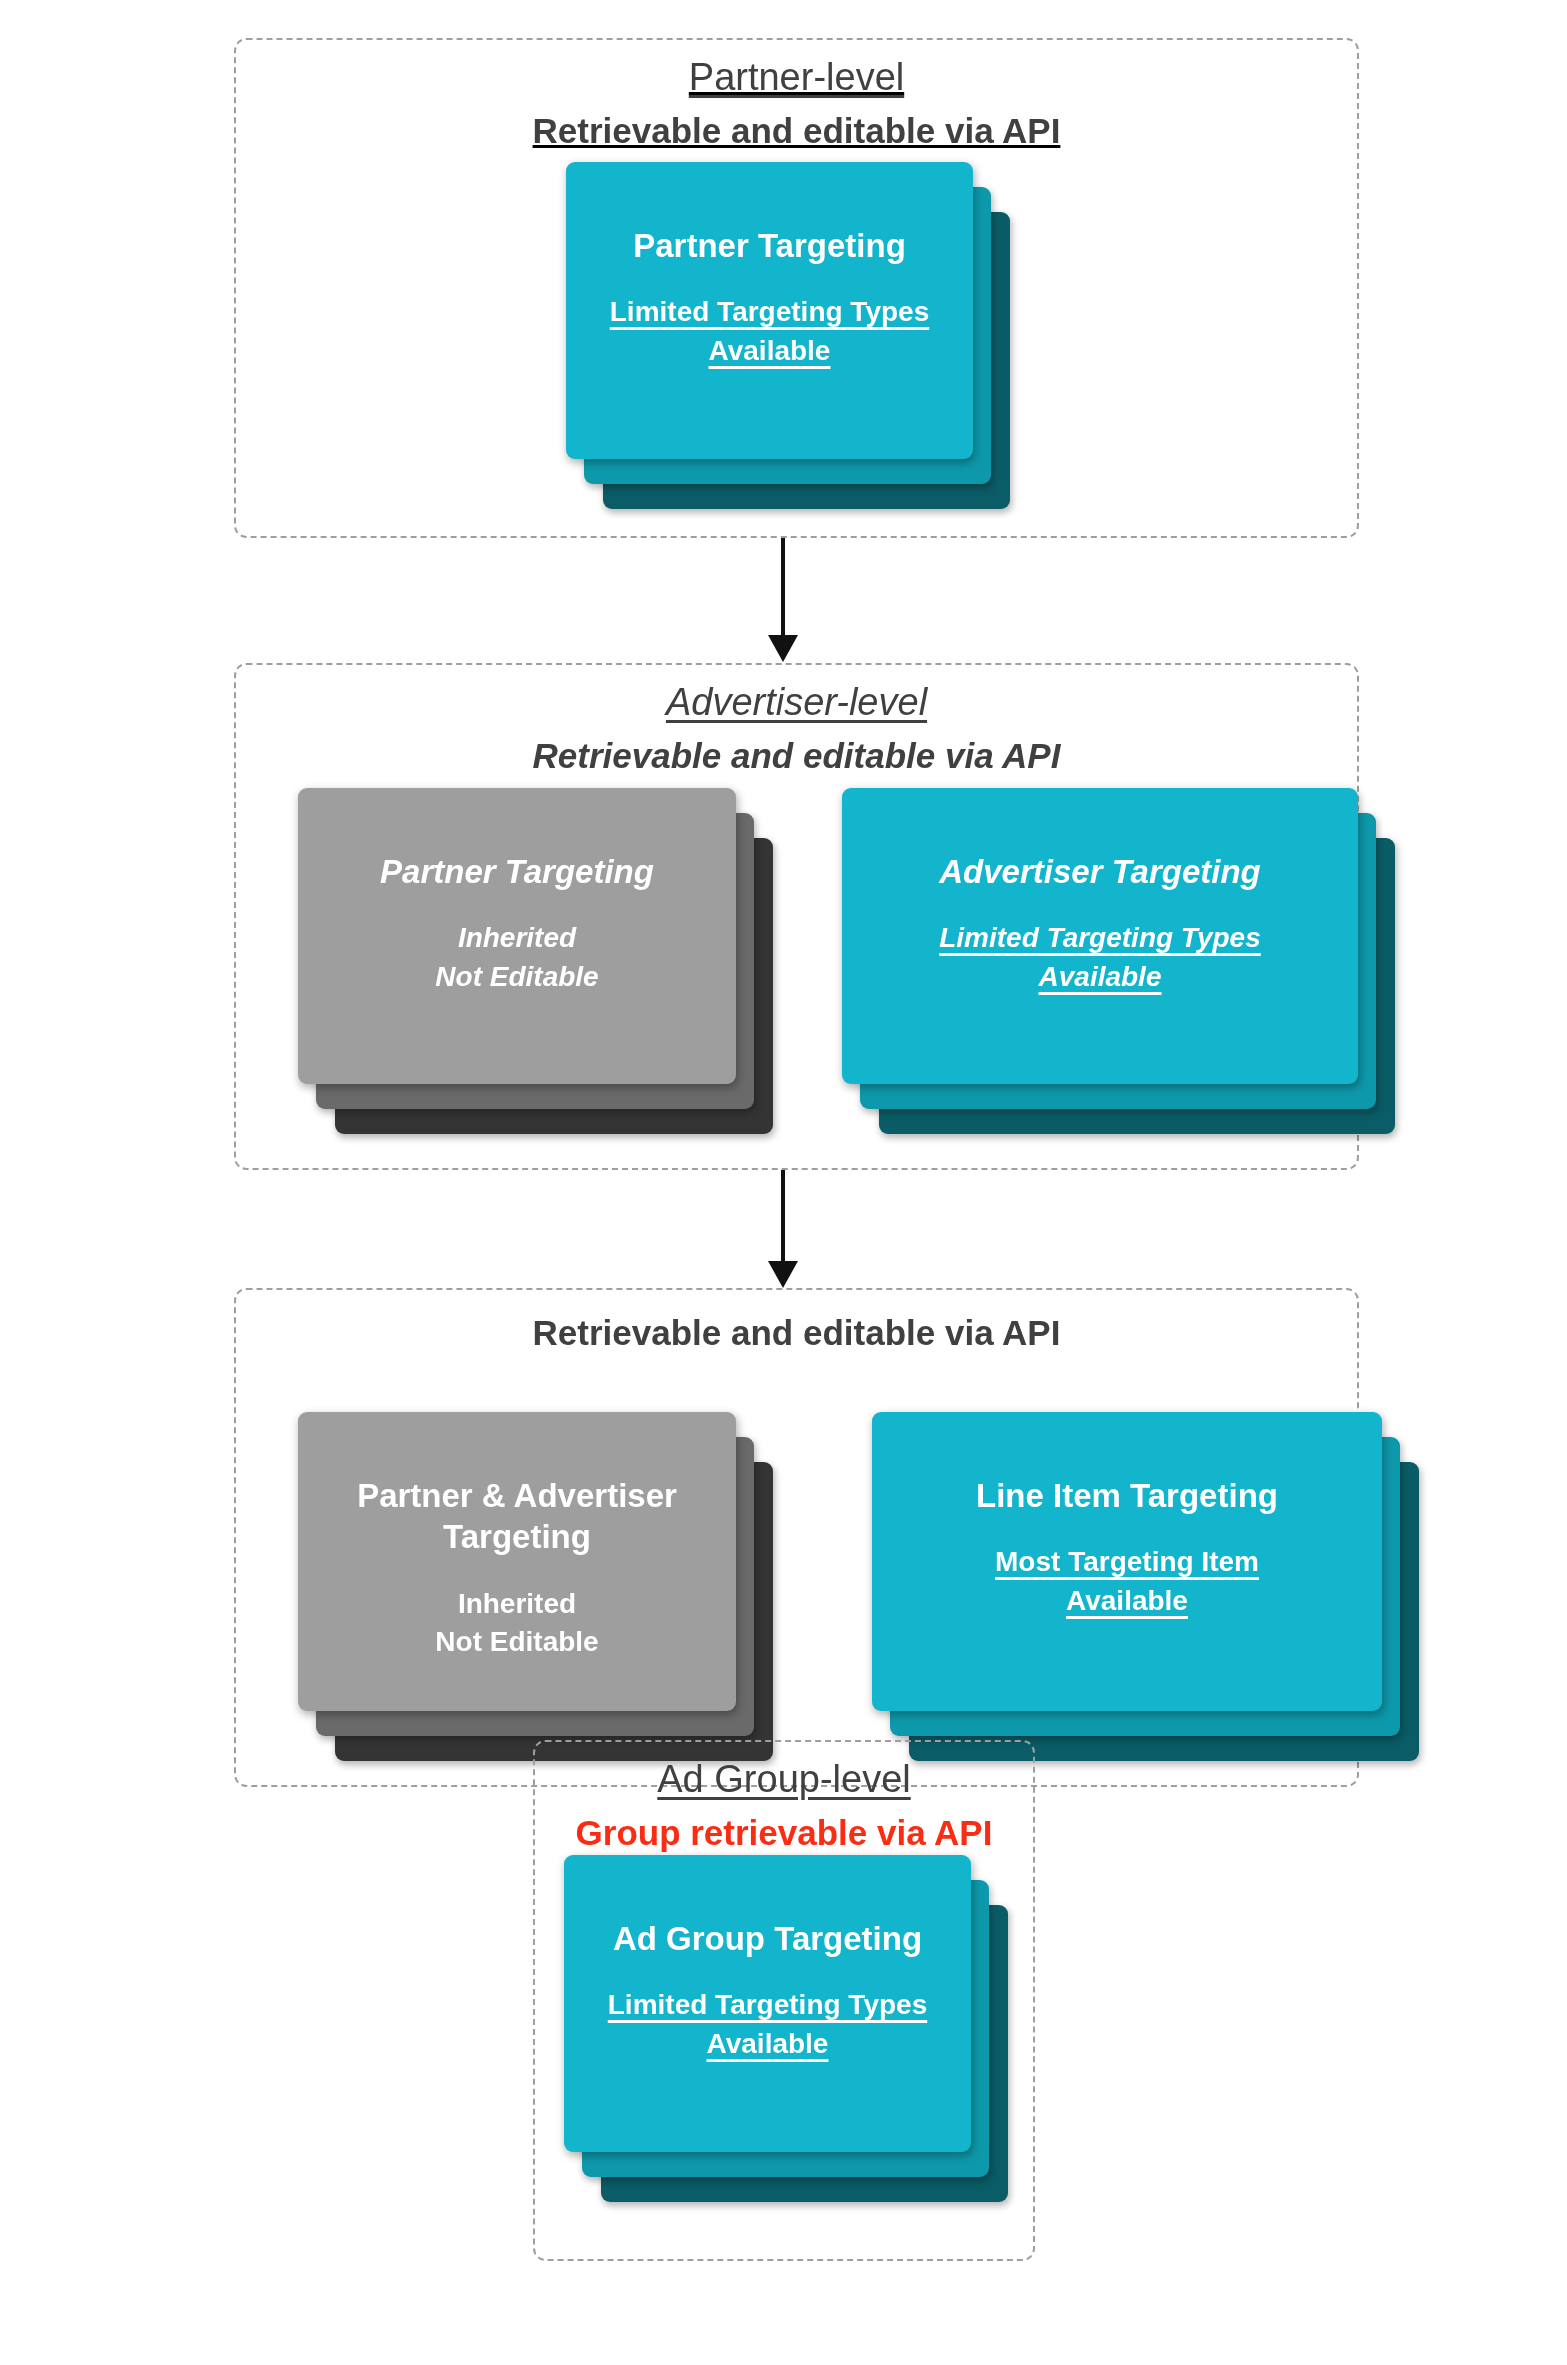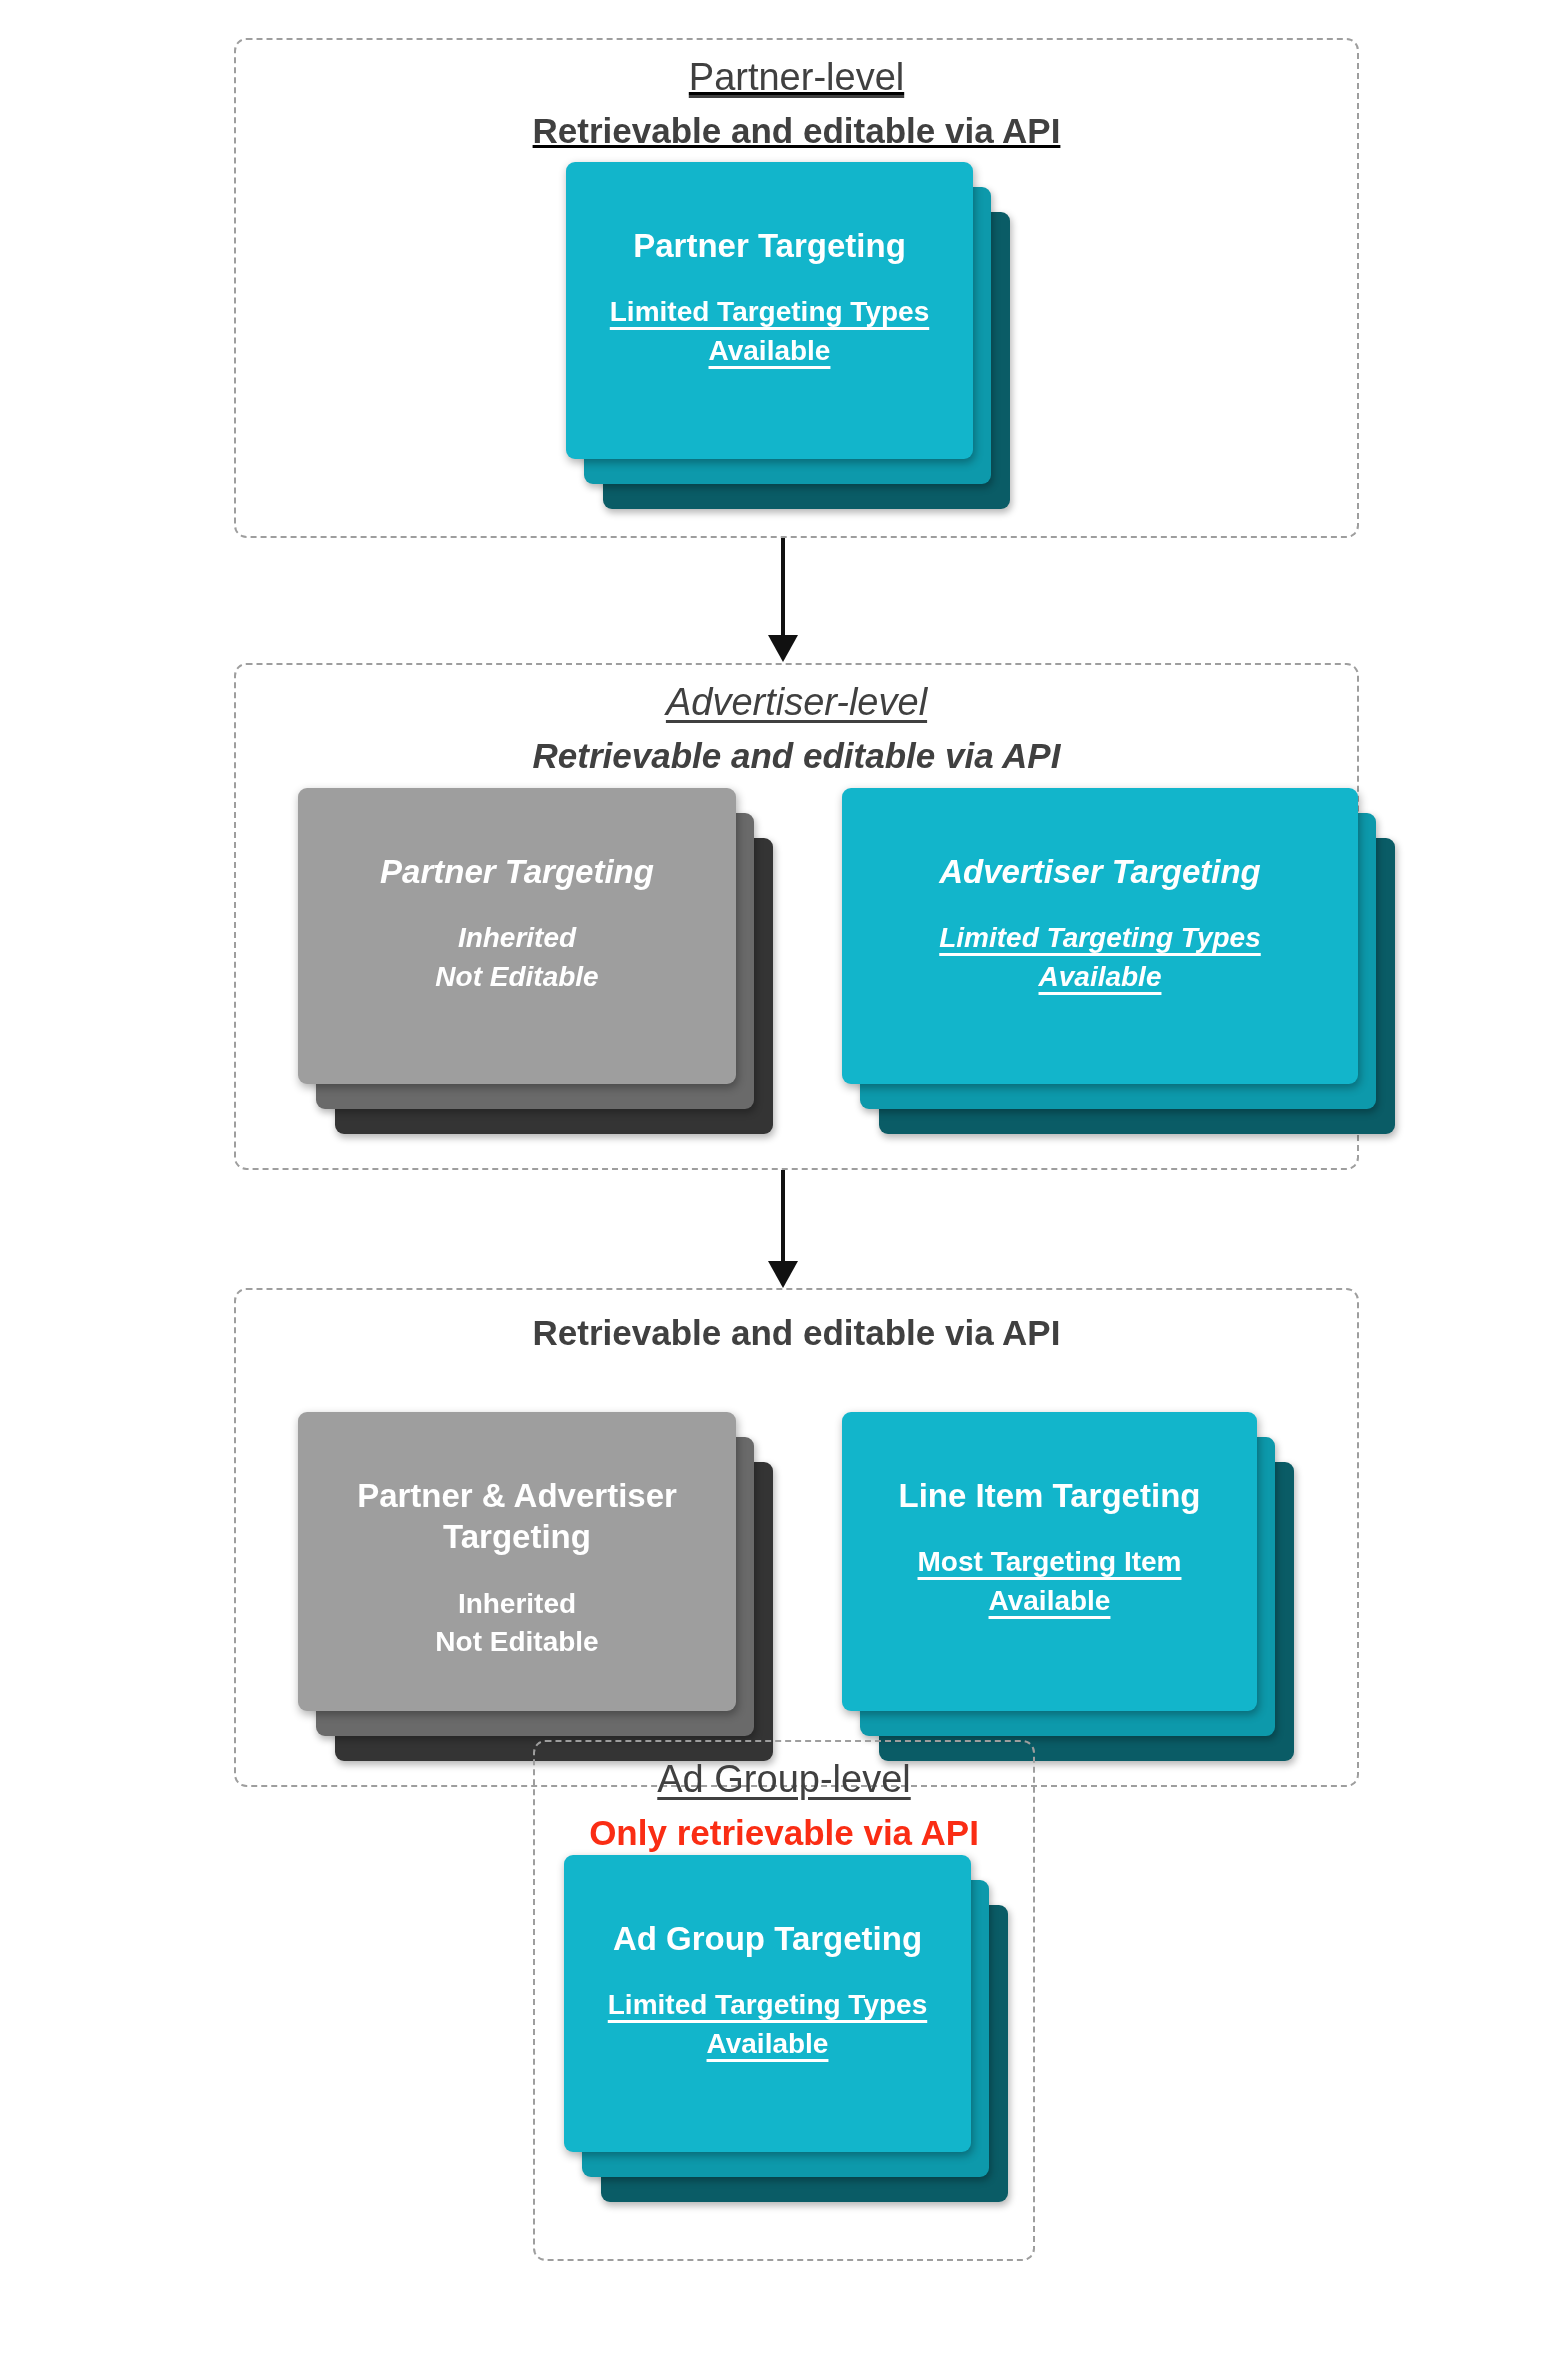--- a/index.html
+++ b/index.html
@@ -186,37 +186,37 @@
       <div class="layer back"></div>
       <div class="layer mid"></div>
       <div class="card">
         <div class="card-title">Partner &amp; Advertiser Targeting</div>
         <div class="card-body">
           <div>Inherited</div>
           <div>Not Editable</div>
         </div>
       </div>
     </div>
-    <div class="stack teal" style="left:606px; top:122px; width:415px; height:299px;">
+    <div class="stack teal" style="left:636px; top:122px; width:510px; height:299px;">
       <div class="layer back"></div>
       <div class="layer mid"></div>
       <div class="card">
         <div class="card-title">Line Item Targeting</div>
         <div class="card-body underlined">
           <div>Most Targeting Item</div>
           <div>Available</div>
         </div>
       </div>
     </div>
   </section>
 
   <section class="panel" style="left:533px; top:1740px; width:502px; height:521px;">
     <header class="panel-header">
       <div class="level-title">Ad Group-level</div>
-      <div class="level-sub red">Only retrievable via API</div>
+      <div class="level-sub red">Group retrievable via API</div>
     </header>
     <div class="stack teal" style="left:29px; top:113px; width:407px; height:297px;">
       <div class="layer back"></div>
       <div class="layer mid"></div>
       <div class="card">
         <div class="card-title">Ad Group Targeting</div>
         <div class="card-body underlined">
           <div>Limited Targeting Types</div>
           <div>Available</div>
         </div>

